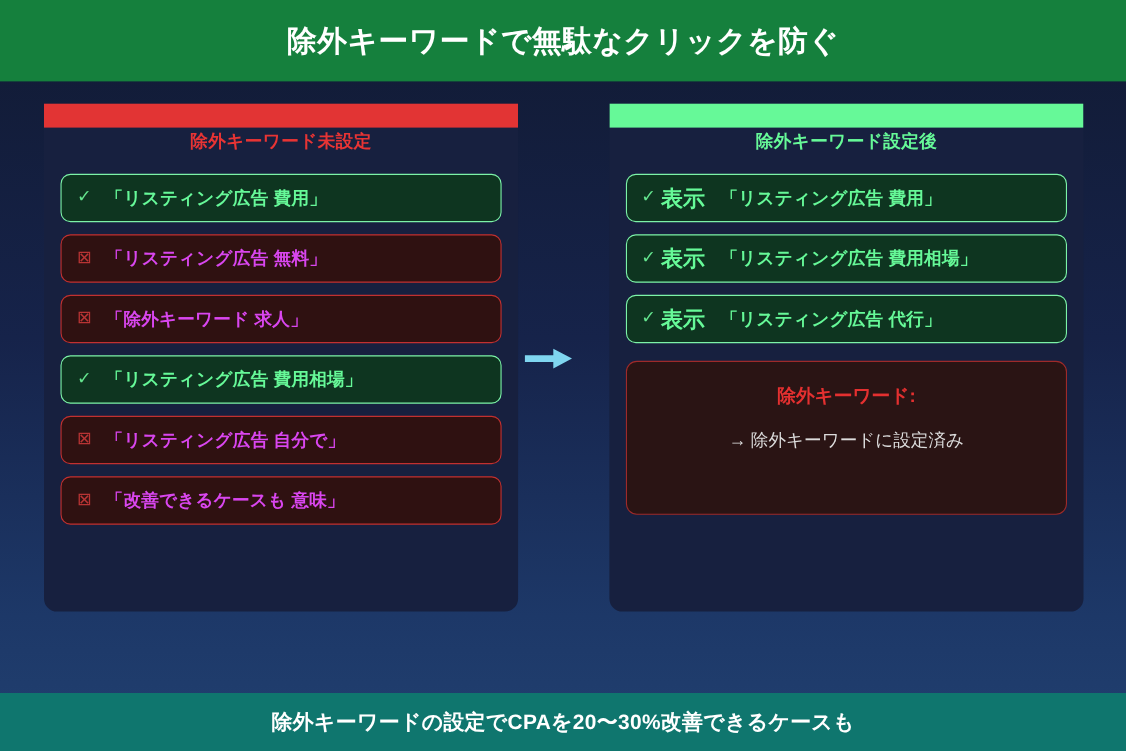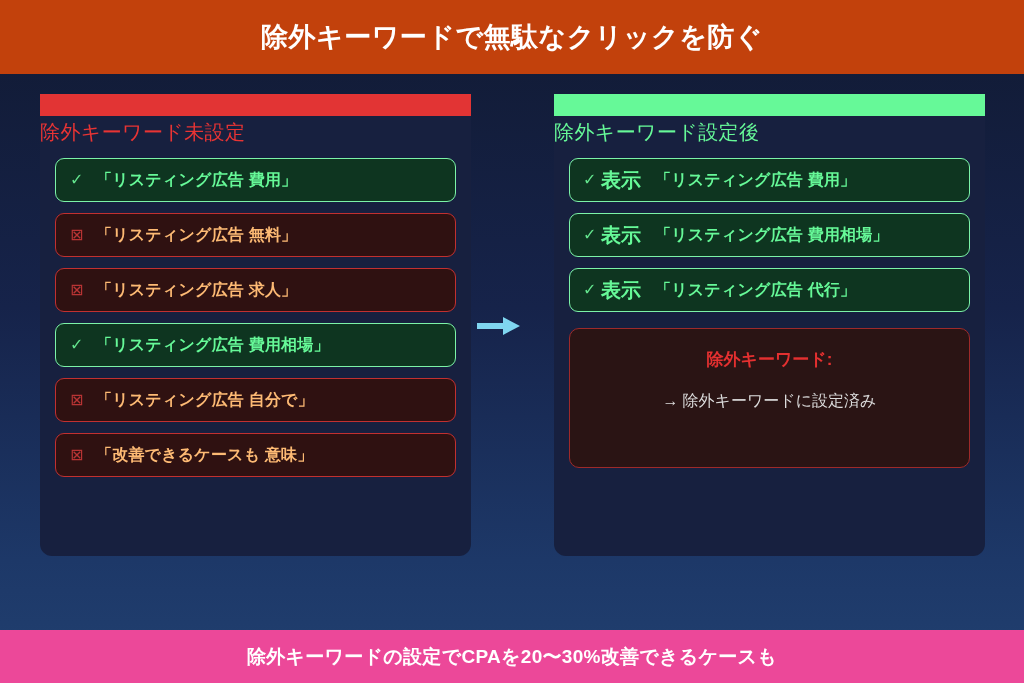--- a/index.html
+++ b/index.html
@@ -17,40 +17,40 @@
     color: #ffffff;
     position: relative;
   }
 
   
   .header-banner {
     position: absolute;
     left: 0; top: 0;
     width: 1024px;
     height: 74px;
-    background: #c2410c;
+    background: #15803d;
     display: flex;
     align-items: center;
     justify-content: center;
   }
   .header-title {
     font-size: 27px;
     font-weight: 700;
     color: #ffffff;
     letter-spacing: 0.5px;
     white-space: nowrap;
   }
 
   
   .footer-banner {
     position: absolute;
     left: 0; top: 630px;
     width: 1024px;
     height: 53px;
-    background: #ec4899;
+    background: #0f766e;
     display: flex;
     align-items: center;
     justify-content: center;
   }
   .footer-text {
     font-size: 19px;
     font-weight: 700;
     color: #ffffff;
     letter-spacing: 0.3px;
     white-space: nowrap;
@@ -75,22 +75,23 @@
     width: 100%;
     height: 22px;
   }
   .panel-left  .panel-strip { background: #e23434; }
   .panel-right .panel-strip { background: #66f998; }
 
   .panel-title {
     position: absolute;
     left: 0; top: 25px;
     width: 100%;
-    font-size: 20px;
-    font-weight: 400;
+    text-align: center;
+    font-size: 16px;
+    font-weight: 700;
     letter-spacing: 0.4px;
   }
   .panel-left  .panel-title { color: #e83434; }
   .panel-right .panel-title { color: #66f998; }
 
   .panel-body {
     position: absolute;
     left: 15px;
     top: 64px;
     right: 15px;
@@ -134,21 +135,21 @@
     margin-left: -4px;
   }
 
   .kw-text {
     font-size: 16px;
     font-weight: 700;
     letter-spacing: 0.2px;
     white-space: nowrap;
   }
   .kw-row.good .kw-text { color: #66f998; text-align: center; }
-  .kw-row.bad  .kw-text { color: #fdba74; }
+  .kw-row.bad  .kw-text { color: #d946ef; }
 
   
   .panel-right .kw-row { padding-left: 13px; }
   .panel-right .kw-mark { width: 22px; flex: 0 0 22px; }
 
   
   .neg-box {
     margin-top: 16px;
     height: 140px;
     border: 1px solid #9e2a2a;
@@ -199,21 +200,21 @@
       <span class="kw-text">「リスティング広告 費用」</span>
     </div>
 
     <div class="kw-row bad">
       <span class="kw-mark">⊠</span>
       <span class="kw-text">「リスティング広告 無料」</span>
     </div>
 
     <div class="kw-row bad">
       <span class="kw-mark">⊠</span>
-      <span class="kw-text">「リスティング広告 求人」</span>
+      <span class="kw-text">「除外キーワード 求人」</span>
     </div>
 
     <div class="kw-row good">
       <span class="kw-mark">✓</span>
       <span class="kw-text">「リスティング広告 費用相場」</span>
     </div>
 
     <div class="kw-row bad">
       <span class="kw-mark">⊠</span>
       <span class="kw-text">「リスティング広告 自分で」</span>

